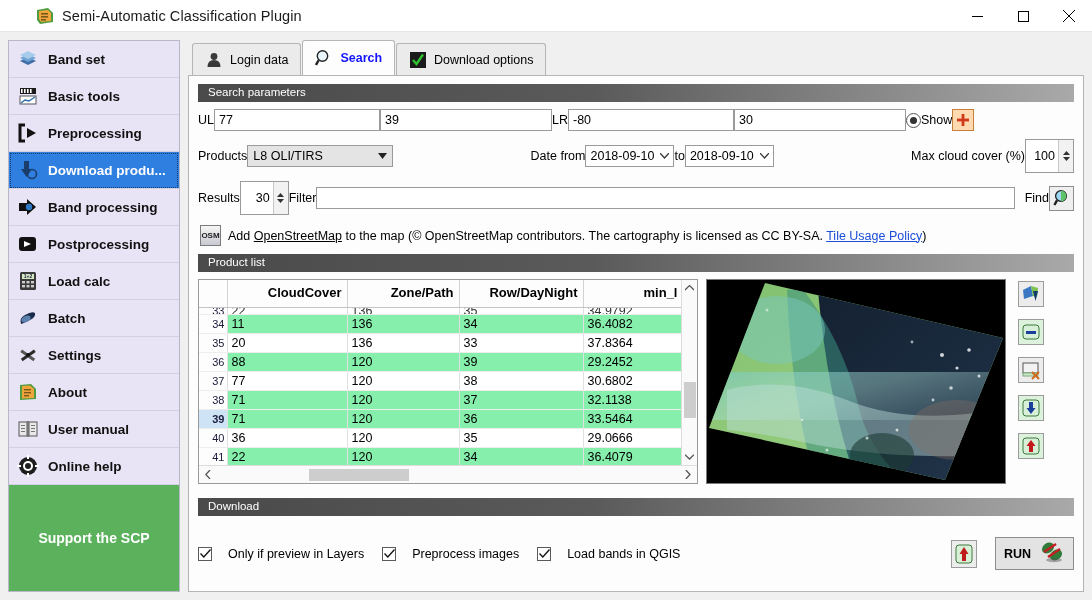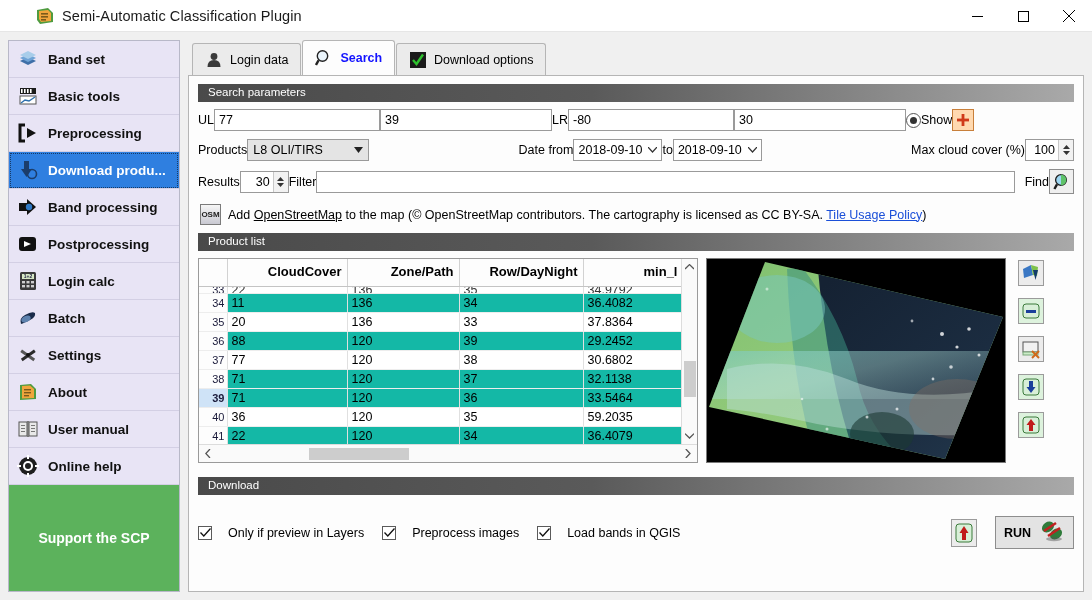--- a/index.html
+++ b/index.html
@@ -68,21 +68,21 @@
     background:linear-gradient(to right,#4a4a4a 0%, #5a5a5a 45%, #a9a9a9 100%);
     margin-bottom:7px;
   }
 
   .row{ display:flex; align-items:center; margin-bottom:8px;}
   .lbl{ font-size:12.5px; white-space:nowrap;}
   input.txt{
     height:22px; border:1px solid #9a9a9a; background:#fff; font-size:12.5px;
     font-family:"Liberation Sans", sans-serif; padding:0 4px; color:#000; outline:none;
   }
-  .spin{ display:flex; align-items:stretch; border:1px solid #9a9a9a; background:#fff; height:22px;}
+  .spin{ display:flex; align-items:stretch; border:1px solid #9a9a9a; background:#fff; height:34px;}
   .spin input{ border:none; width:32px; text-align:right; padding:0 3px; font-size:12.5px;
     font-family:"Liberation Sans", sans-serif; outline:none;}
   .spin .arrows{ width:15px; border-left:1px solid #c8c8c8; background:#f2f2f2;
      display:flex; flex-direction:column; align-items:center; justify-content:center; gap:2px;}
   .combo{
     height:22px; border:1px solid #9a9a9a; background:#e4e4e4; display:flex; align-items:center;
     justify-content:space-between; padding:0 5px; font-size:12.5px; gap:8px;
   }
   .date{
     height:22px; border:1px solid #9a9a9a; background:#fff; display:flex; align-items:center;
@@ -111,21 +111,21 @@
   table.pt th{
     background:#fdfdfd; border-right:1px solid #d2d2d2; border-bottom:1px solid #c4c4c4;
     font-weight:bold; font-size:13px; padding:4px 5px 5px 4px; text-align:right; height:27px;
   }
   table.pt th.rowhdr{ width:28px; border-right:1px solid #d2d2d2; background:#fdfdfd;}
   table.pt td{ border-right:1px solid #e0e0e0; border-bottom:1px solid #ededed; padding:1px 4px;
      height:17px; line-height:16px; white-space:nowrap; overflow:hidden;}
   table.pt td.rownum{ width:28px; background:#fdfdfd; color:#1a1a3a; font-size:11px;
      text-align:right; padding-right:2px; overflow:hidden; direction:rtl;}
   tr.clip td{ height:6px; line-height:6px; padding:0 4px; overflow:hidden; color:#333;}
-  tr.alt td{ background:#14b8a6;}
+  tr.alt td{ background:#86efac;}
   tr.sel td.rownum{ background:#cfe3f7; font-weight:bold;}
   .vscroll{ width:16px; background:#fafafa; border-left:1px solid #dcdcdc;
      display:flex; flex-direction:column; align-items:center; position:relative;}
   .vscroll .vbtn{ height:16px; display:flex;align-items:center;justify-content:center;width:16px;}
   .vthumb{ position:absolute; left:2px; width:12px; background:#cdcdcd;}
   .hscroll{ height:18px; border-top:1px solid #dcdcdc; background:#fafafa;
      display:flex; align-items:center; position:relative;}
   .hbtn{ width:18px; display:flex; align-items:center; justify-content:center;}
   .hthumb{ position:absolute; top:3px; height:12px; background:#cdcdcd;}
 
@@ -258,21 +258,21 @@
           <rect x="5" y="4" width="12" height="5" fill="#d6e7c4"></rect>
           <text x="11" y="8.4" font-size="5" text-anchor="middle" fill="#224">1+2</text>
           <rect x="5" y="11" width="3" height="2.4" fill="#cfcfcf"></rect>
             <rect x="9.5" y="11" width="3" height="2.4" fill="#cfcfcf"></rect>
             <rect x="14" y="11" width="3" height="2.4" fill="#cfcfcf"></rect>
           <rect x="5" y="15" width="3" height="2.4" fill="#cfcfcf"></rect>
             <rect x="9.5" y="15" width="3" height="2.4" fill="#cfcfcf"></rect>
             <rect x="14" y="15" width="3" height="2.4" fill="#cfcfcf"></rect>
         </svg>
       </span>
-      <span class="side-label">Login calc</span>
+      <span class="side-label">Load calc</span>
     </div>
 
     <div class="side-item">
       <span class="side-ico">
         <svg width="22" height="22" viewBox="0 0 22 22">
           <path d="M4 17 Q2 11 8 8 Q15 4 18 6 Q19 10 13 13 Q7 16 4 17Z" fill="#1a2c4a"></path>
           <ellipse cx="9" cy="12" rx="5" ry="3" fill="#5d81ad" transform="rotate(-25 9 12)"></ellipse>
         </svg>
       </span>
       <span class="side-label">Batch</span>
@@ -389,21 +389,21 @@
         <span class="iconbtn" style="border-color:#c87f3a;background:#ffd9b0">
           <svg width="14" height="14" viewBox="0 0 14 14">
             <rect x="5.6" y="1" width="2.8" height="12" fill="#d03a1a"></rect>
             <rect x="1" y="5.6" width="12" height="2.8" fill="#d03a1a"></rect>
           </svg>
         </span>
       </div>
 
       <div class="row">
         <span class="lbl">Products</span>
-        <span class="combo" style="width:122px">
+        <span class="combo" style="width:146px">
           <span>L8 OLI/TIRS</span>
           <svg width="9" height="6">
               <polygon points="0,0 9,0 4.5,6" fill="#222"></polygon>
             </svg>
         </span>
         <span class="spacer"></span>
         <span class="lbl">Date from</span>
         <span class="date">
           <span>2018-09-10</span>
           <svg width="9" height="6">
@@ -527,21 +527,21 @@
                     <td>71</td>
                     <td>120</td>
                     <td>36</td>
                     <td>33.5464</td>
                   </tr>
                   <tr>
                     <td class="rownum">40</td>
                     <td>36</td>
                     <td>120</td>
                     <td>35</td>
-                    <td>59.2035</td>
+                    <td>29.0666</td>
                   </tr>
                   <tr class="alt">
                     <td class="rownum">41</td>
                     <td>22</td>
                     <td>120</td>
                     <td>34</td>
                     <td>36.4079</td>
                   </tr>
 
                 </tbody>

